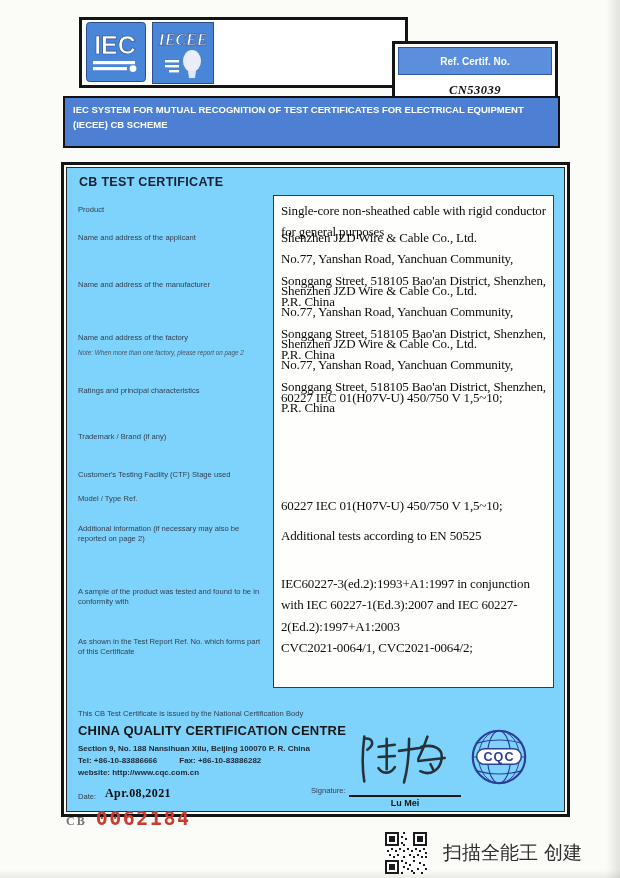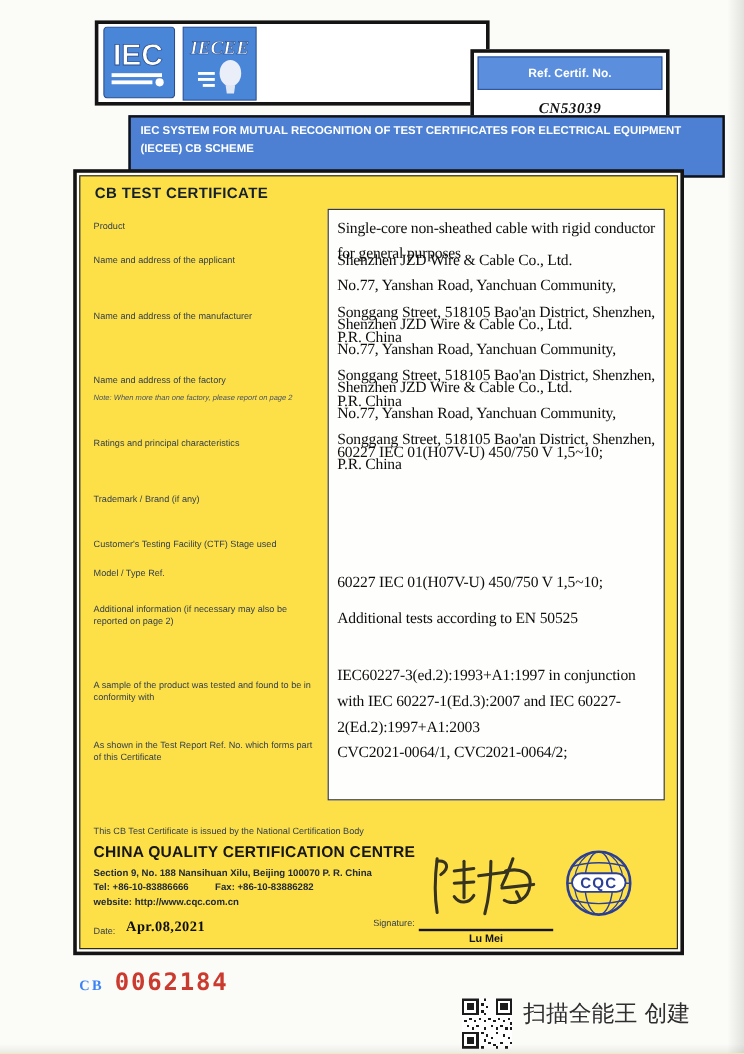--- a/index.html
+++ b/index.html
@@ -25,25 +25,25 @@
   .ref-box { position:absolute; left:392px; top:17px; width:166px; height:71px;
     background:#fff; border:3px solid #141414; box-sizing:border-box; padding:3px;margin-top:24px; }
   .ref-head { height:28px; background:#5b8fdd; border:1px solid #30589e; box-sizing:border-box;
     color:#fff; font-weight:bold; font-size:10px; display:flex; align-items:center; justify-content:center; }
   .ref-val { height:30px; display:flex; align-items:center; justify-content:center;
     font-family:"Liberation Serif", serif; font-weight:bold; font-size:12.5px; color:#101010; letter-spacing:0.5px;font-style:italic; }
 
   
   .banner { position:absolute; left:63px; top:96px; width:497px; height:52px;
     background:#4d80d2; border:2px solid #111; box-sizing:border-box;
-    color:#fff; font-weight:bold; font-size:9.5px; line-height:1.55; padding:5px 8px;margin-left:44px; }
-
-  
-  .main-box { position:absolute; left:66px; top:146px; width:499px; height:645px;
-    background:#fde047; border:1px solid #2a2a2a;
+    color:#fff; font-weight:bold; font-size:9.5px; line-height:1.55; padding:5px 8px; }
+
+  
+  .main-box { position:absolute; left:66px; top:167px; width:499px; height:645px;
+    background:#7dd3fc; border:1px solid #2a2a2a;
     box-shadow: 0 0 0 2px #fdfdfa, 0 0 0 5px #141414; box-sizing:border-box; }
   .cert-title { position:absolute; left:12px; top:7px; font-size:12.5px; font-weight:bold;
     color:#15202e; letter-spacing:0.3px; }
   .value-box { position:absolute; left:206px; top:27px; width:281px; height:493px;
     border:1px solid #3a3a3a; box-sizing:border-box; background:#fefefc; }
   .lbl { position:absolute; left:11px; width:188px; font-size:7.6px; color:#333e4e; line-height:1.35; }
   .note { position:absolute; left:11px; width:192px; font-size:6.3px; font-style:italic; color:#4a5361; }
   .val { position:absolute; left:7px; width:266px;
     font-family:"Liberation Serif", serif; font-weight:normal; font-size:13px;
     letter-spacing:-0.15px; color:#0d0d0d; line-height:1.65; white-space:pre-line; }
@@ -62,24 +62,24 @@
   .sig-label { position:absolute; left:244px; top:618px; font-size:7.6px; color:#333e4e; }
   .sig-svg { position:absolute; left:281px; top:558px; width:112px; height:64px; }
   .sig-line { position:absolute; left:282px; top:627px; width:112px; height:2px; background:#151515; }
   .sig-name { position:absolute; left:282px; top:630px; width:112px; text-align:center;
     font-size:9px; font-weight:bold; color:#151515; }
   .cqc-logo { position:absolute; left:399px; top:556px; width:66px; height:66px; }
 
   
   .serial { position:absolute; left:66px; top:806px; display:flex; align-items:baseline; }
   .serial .cb { font-family:"Liberation Serif", serif; font-weight:bold; font-size:12px;
-    color:#3b82f6; letter-spacing:2px; }
+    color:#737373; letter-spacing:2px; }
   .serial .num { font-family:"DejaVu Sans Mono", monospace; font-weight:bold; font-size:20px;
     color:#cb3a2e; letter-spacing:1.5px; margin-left:9px; }
-  .qr-row { position:absolute; left:385px; top:832px; display:flex; align-items:flex-start; gap:9px; }
+  .qr-row { position:absolute; left:385px; top:832px; display:flex; align-items:center; gap:16px; }
   .wm-text { font-size:19px; color:#2e2e2e; font-family:"DejaVu Sans", sans-serif; }
 </style>
 </head>
 <body>
 
 <div class="page">
 
   <div class="logo-box">
     <svg class="iec-sq" viewBox="0 0 60 60">
       <rect x="0.5" y="0.5" width="59" height="59" rx="3" fill="#4a86d8" stroke="#2b4d8c"></rect>

